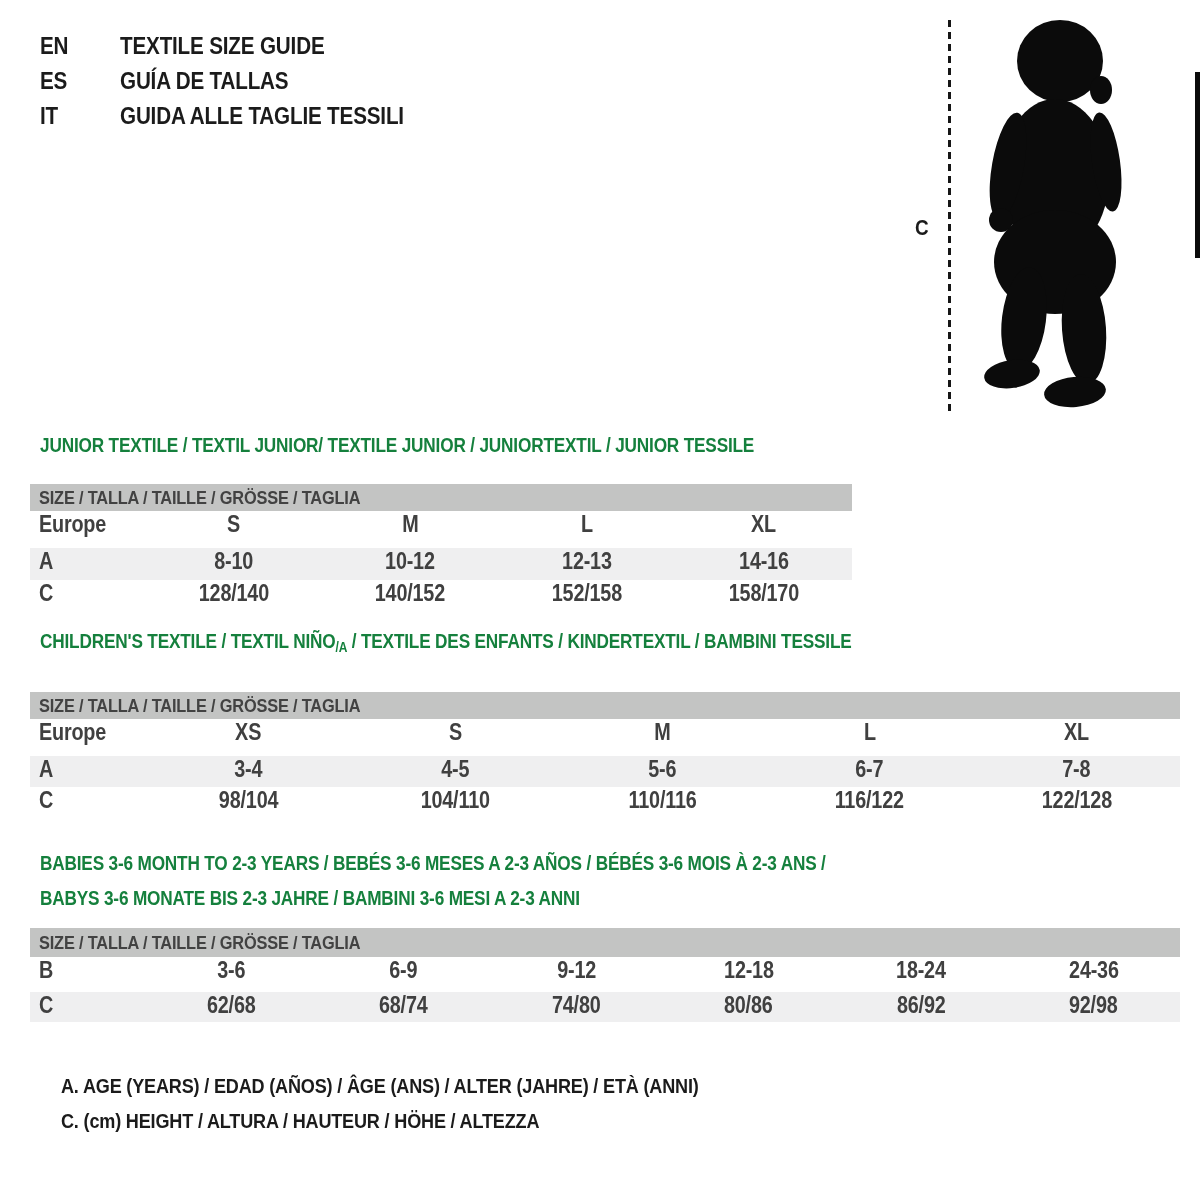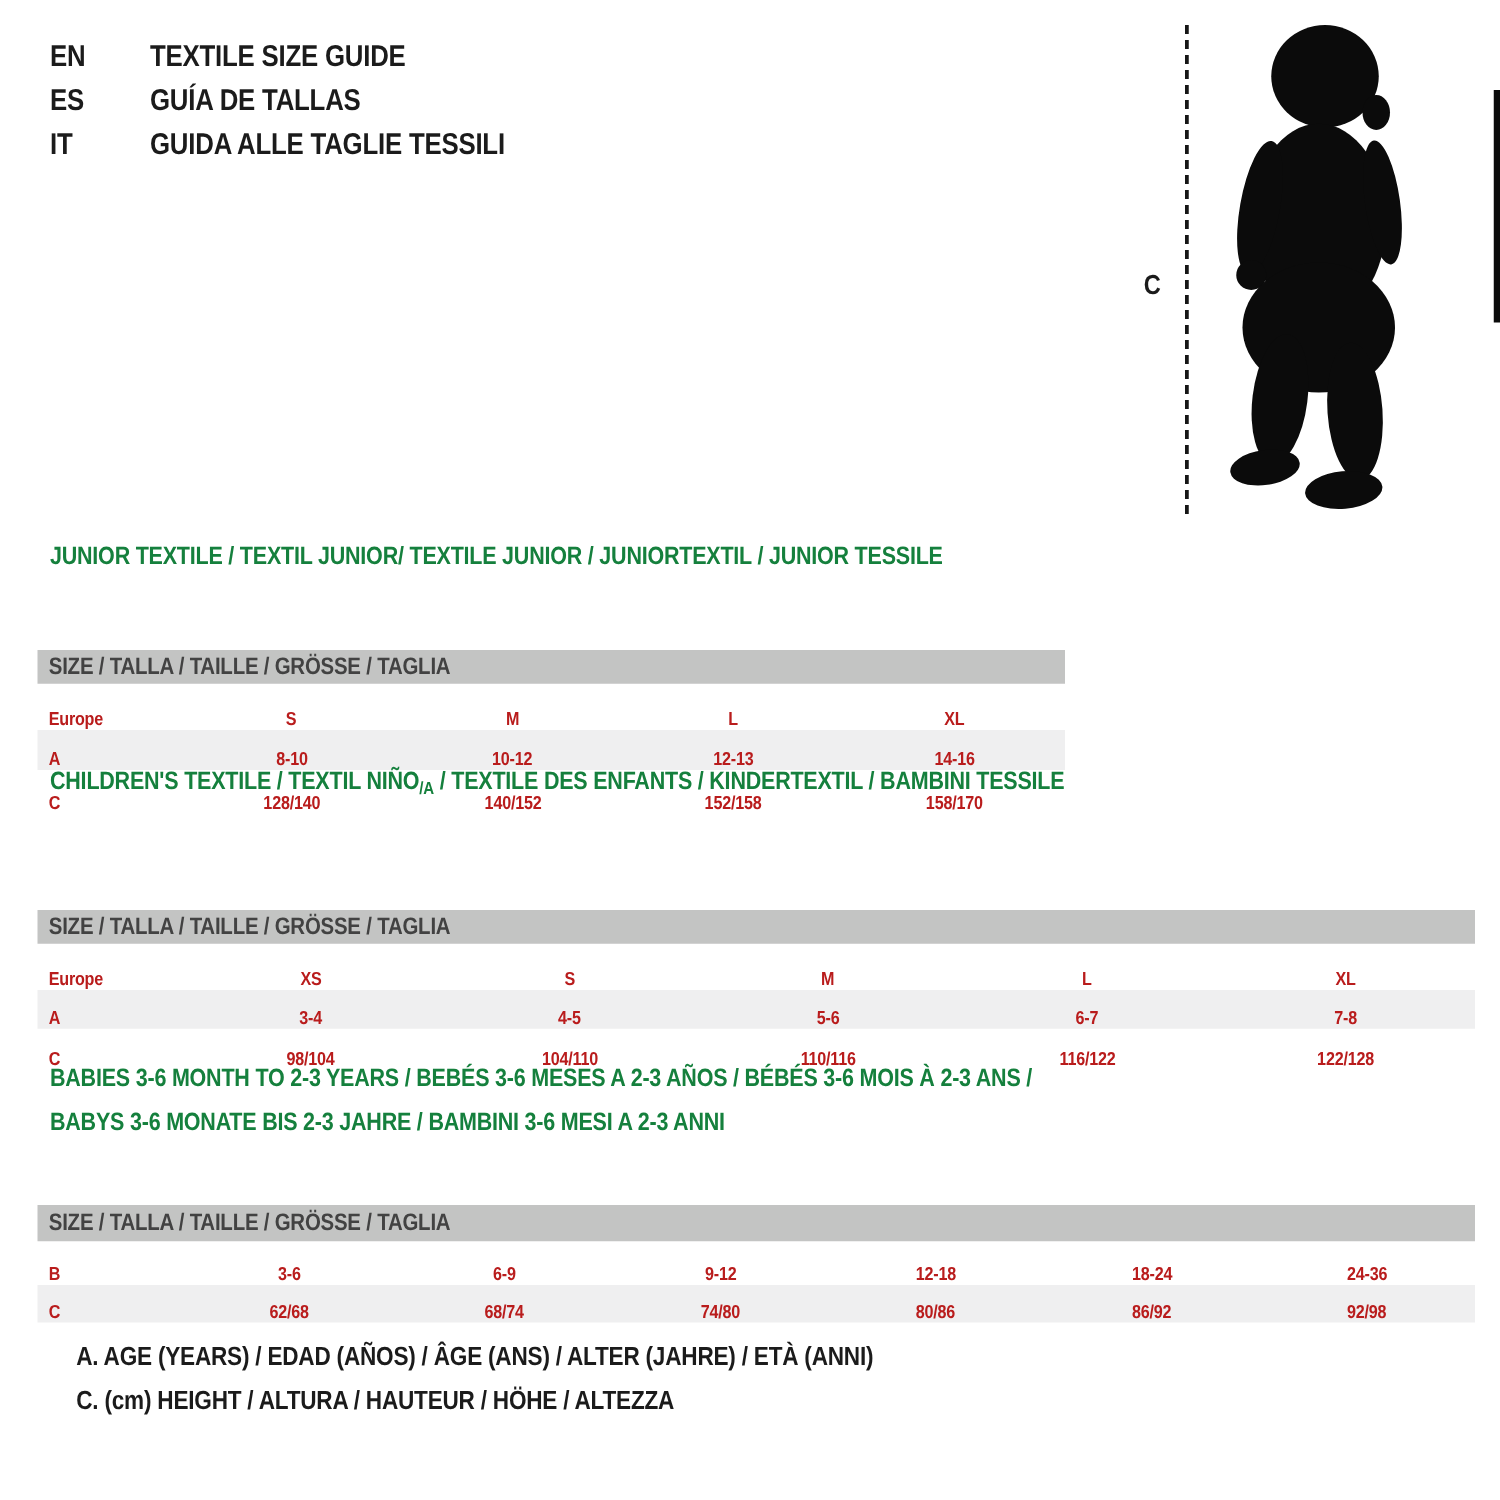--- a/index.html
+++ b/index.html
@@ -24,22 +24,22 @@
   }
   .measure-label { position:absolute; left:914px; top:215px; font-size:22px; }
   .silhouette { position:absolute; left:965px; top:14px; }
   .edge-artifact { position:absolute; right:0; top:72px; width:5px; height:186px; background:#0b0b0b; }
 
   
   .sec-title { position:absolute; left:40px; font-size:20px; color:#15803d; }
   .sec-title-2line { line-height:35px; }
 
   .size-table { position:absolute; left:30px; }
-  .size-bar { background:#c3c4c3; height:27px; display:flex; align-items:center; padding-left:9px; font-size:19px; color:#424242;margin-top:36px; }
-  .t-row { display:flex; align-items:flex-end; font-size:15px; color:#b91c1c; }
+  .size-bar { background:#c3c4c3; height:27px; display:flex; align-items:center; padding-left:9px; font-size:19px; color:#424242; }
+  .t-row { display:flex; align-items:flex-start; font-size:23px; color:#404040; }
   .t-row.alt { background:#efeff0; }
   .label-cell { flex:0 0 115px; width:115px; padding-left:9px; }
   .cell { flex:1 1 0; display:flex; align-items:center; justify-content:center; text-align:center; }
 
   .junior-table { top:484px; width:822px; }
   .children-table { top:692px; width:1150px; }
   .babies-table { top:928px; width:1150px; }
 
   .r37 { height:37px; } .r32 { height:32px; } .r35 { height:35px; }
   .r31 { height:31px; } .r33 { height:33px; } .r30 { height:30px; }
@@ -140,21 +140,21 @@
         </span>
       <span class="cell">
           <span class="cdc">152/158</span>
         </span>
       <span class="cell">
           <span class="cdc">158/170</span>
         </span>
     </div>
   </div>
 
-  <div class="sec-title" style="top:614px;">
+  <div class="sec-title" style="top:630px;">
     <span class="cd"><span>CHILDREN'S TEXTILE / TEXTIL NIÑO</span><span class="sub-a">/A</span><span> / TEXTILE DES ENFANTS / KINDERTEXTIL / BAMBINI TESSILE</span></span>
   </div>
 
   <div class="size-table children-table">
     <div class="size-bar">
       <span class="cd">SIZE / TALLA / TAILLE / GRÖSSE / TAGLIA</span>
     </div>
     <div class="t-row r37">
       <span class="label-cell"><span class="cd">Europe</span></span>
       <span class="cell">

